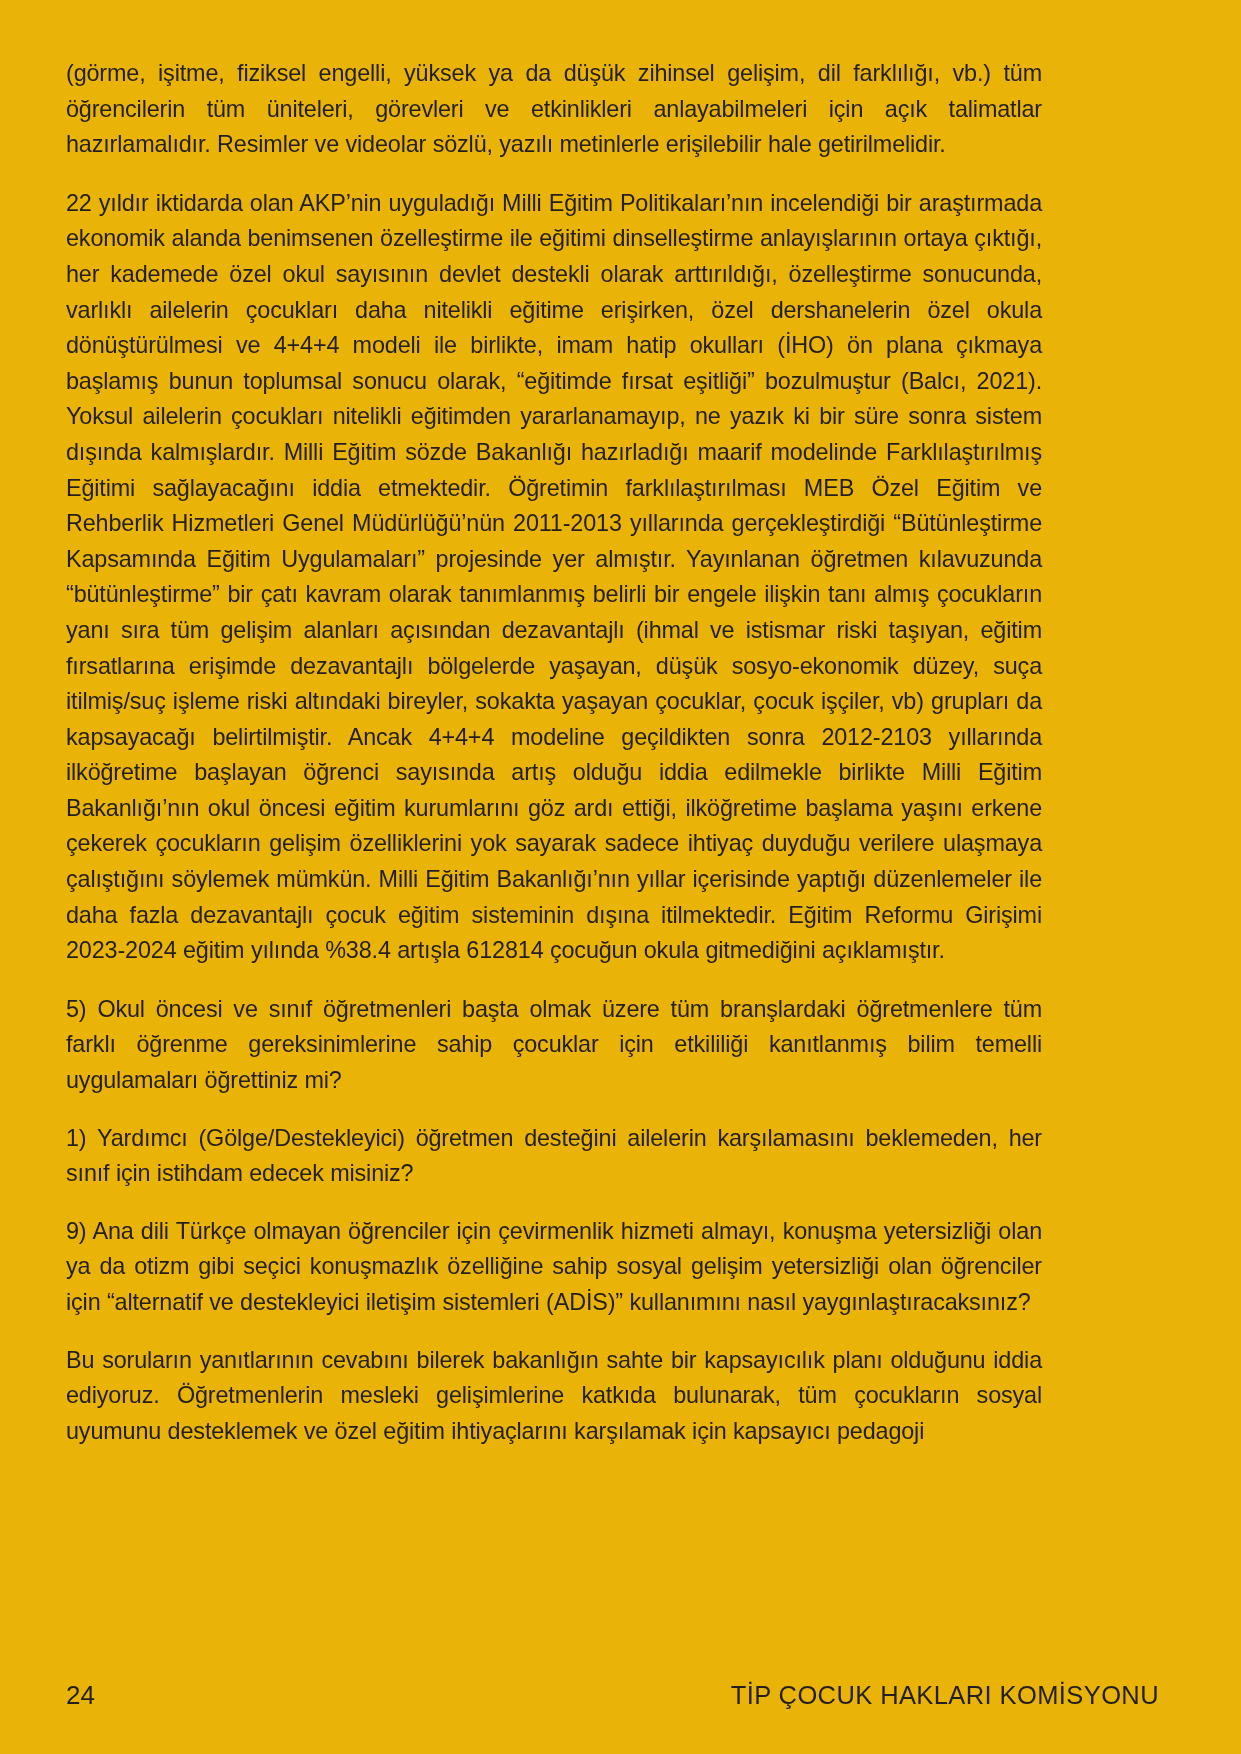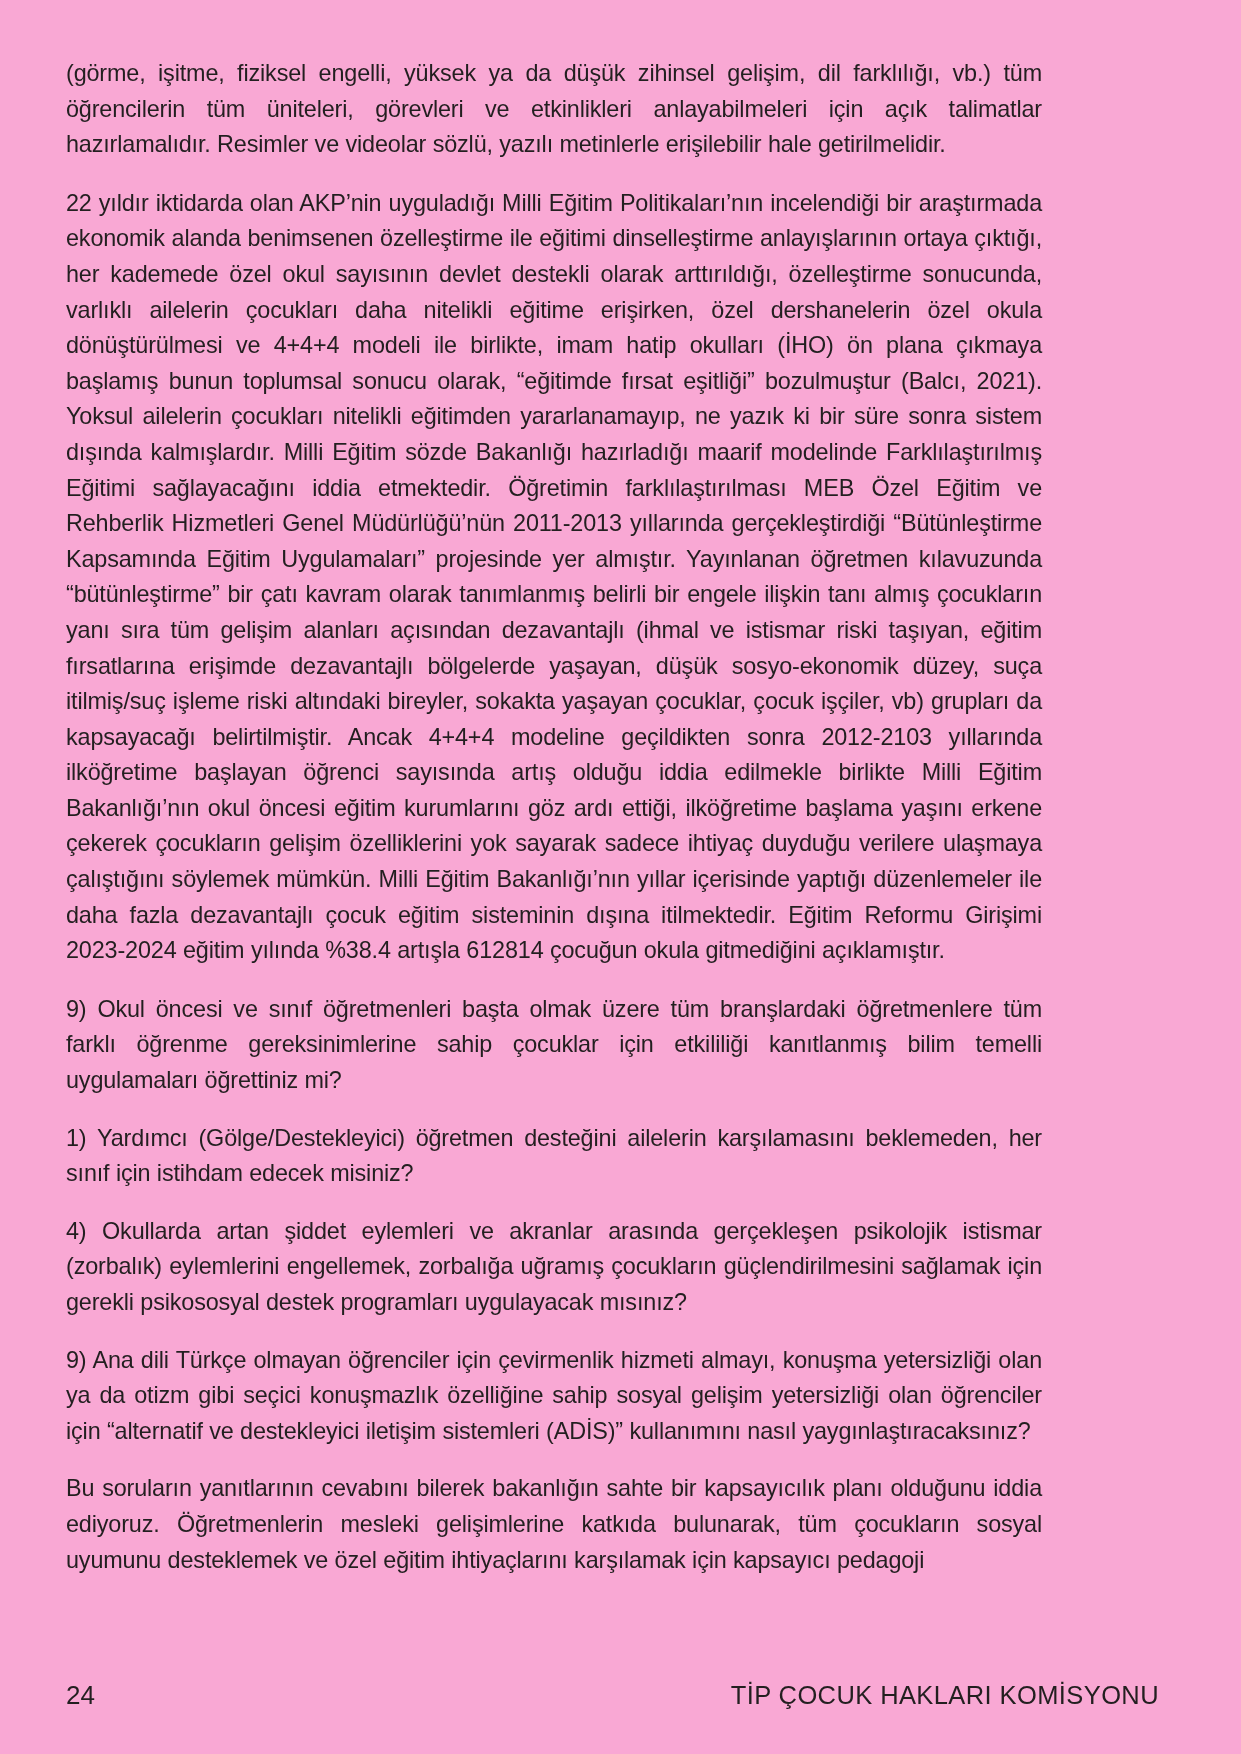--- a/index.html
+++ b/index.html
@@ -6,21 +6,21 @@
   html, body {
     margin: 0;
     padding: 0;
     background: #ffffff;
   }
 
   .page {
     position: relative;
     width: 1241px;
     height: 1754px;
-    background: #f9a8d4;
+    background: #eab308;
     box-sizing: border-box;
     font-family: "Liberation Sans", sans-serif;
     color: #231f20;
     overflow: hidden;
   }
 
   .content {
     position: absolute;
     left: 66px;
     top: 56px;
@@ -81,25 +81,24 @@
 <div class="page">
 
   <div class="content">
 
     <p class="para">(görme, işitme, fiziksel engelli, yüksek ya da düşük zihinsel gelişim, dil farklılığı, vb.) tüm öğrencilerin tüm üniteleri, görevleri ve etkinlikleri anlayabilmeleri için açık talimatlar hazırlamalıdır. Resimler ve videolar sözlü, yazılı metinlerle erişilebilir hale getirilmelidir.</p>
 
     <p class="para">22 yıldır iktidarda olan AKP’nin uyguladığı Milli Eğitim Politikaları’nın incelendiği bir araştırmada ekonomik alanda benimsenen özelleştirme ile eğitimi dinselleştirme anlayışlarının ortaya çıktığı, her kademede özel okul sayısının devlet destekli olarak arttırıldığı, özelleştirme sonucunda, varlıklı ailelerin çocukları daha nitelikli eğitime erişirken, özel dershanelerin özel okula dönüştürülmesi ve 4+4+4 modeli ile birlikte, imam hatip okulları (İHO) ön plana çıkmaya başlamış bunun toplumsal sonucu olarak, “eğitimde fırsat eşitliği” bozulmuştur (Balcı, 2021). Yoksul ailelerin çocukları nitelikli eğitimden yararlanamayıp, ne yazık ki bir süre sonra sistem dışında kalmışlardır. Milli Eğitim sözde Bakanlığı hazırladığı maarif modelinde Farklılaştırılmış Eğitimi sağlayacağını iddia etmektedir. Öğretimin farklılaştırılması MEB Özel Eğitim ve Rehberlik Hizmetleri Genel Müdürlüğü’nün 2011-2013 yıllarında gerçekleştirdiği “Bütünleştirme Kapsamında Eğitim Uygulamaları” projesinde yer almıştır. Yayınlanan öğretmen kılavuzunda “bütünleştirme” bir çatı kavram olarak tanımlanmış belirli bir engele ilişkin tanı almış çocukların yanı sıra tüm gelişim alanları açısından dezavantajlı (ihmal ve istismar riski taşıyan, eğitim fırsatlarına erişimde dezavantajlı bölgelerde yaşayan, düşük sosyo-ekonomik düzey, suça itilmiş/suç işleme riski altındaki bireyler, sokakta yaşayan çocuklar, çocuk işçiler, vb) grupları da kapsayacağı belirtilmiştir. Ancak 4+4+4 modeline geçildikten sonra 2012-2103 yıllarında ilköğretime başlayan öğrenci sayısında artış olduğu iddia edilmekle birlikte Milli Eğitim Bakanlığı’nın okul öncesi eğitim kurumlarını göz ardı ettiği, ilköğretime başlama yaşını erkene çekerek çocukların gelişim özelliklerini yok sayarak sadece ihtiyaç duyduğu verilere ulaşmaya çalıştığını söylemek mümkün. Milli Eğitim Bakanlığı’nın yıllar içerisinde yaptığı düzenlemeler ile daha fazla dezavantajlı çocuk eğitim sisteminin dışına itilmektedir. Eğitim Reformu Girişimi 2023-2024 eğitim yılında %38.4 artışla 612814 çocuğun okula gitmediğini açıklamıştır.</p>
 
 
 
-    <p class="para tight">9) Okul öncesi ve sınıf öğretmenleri başta olmak üzere tüm branşlardaki öğretmenlere tüm farklı öğrenme gereksinimlerine sahip çocuklar için etkililiği kanıtlanmış bilim temelli uygulamaları öğrettiniz mi?</p>
+    <p class="para tight">5) Okul öncesi ve sınıf öğretmenleri başta olmak üzere tüm branşlardaki öğretmenlere tüm farklı öğrenme gereksinimlerine sahip çocuklar için etkililiği kanıtlanmış bilim temelli uygulamaları öğrettiniz mi?</p>
 
     <p class="para tight">1) Yardımcı (Gölge/Destekleyici) öğretmen desteğini ailelerin karşılamasını beklemeden, her sınıf için istihdam edecek misiniz?</p>
 
-    <p class="para tight">4) Okullarda artan şiddet eylemleri ve akranlar arasında gerçekleşen psikolojik istismar (zorbalık) eylemlerini engellemek, zorbalığa uğramış çocukların güçlendirilmesini sağlamak için gerekli psikososyal destek programları uygulayacak mısınız?</p>
 
     <p class="para tight">9) Ana dili Türkçe olmayan öğrenciler için çevirmenlik hizmeti almayı, konuşma yetersizliği olan ya da otizm gibi seçici konuşmazlık özelliğine sahip sosyal gelişim yetersizliği olan öğrenciler için “alternatif ve destekleyici iletişim sistemleri (ADİS)” kullanımını nasıl yaygınlaştıracaksınız?</p>
 
     <p class="para">Bu soruların yanıtlarının cevabını bilerek bakanlığın sahte bir kapsayıcılık planı olduğunu iddia ediyoruz. Öğretmenlerin mesleki gelişimlerine katkıda bulunarak, tüm çocukların sosyal uyumunu desteklemek ve özel eğitim ihtiyaçlarını karşılamak için kapsayıcı pedagoji</p>
 
   </div>
 
   <div class="footer">
     <span class="page-number">24</span>
     <span class="footer-title">TİP ÇOCUK HAKLARI KOMİSYONU</span>

